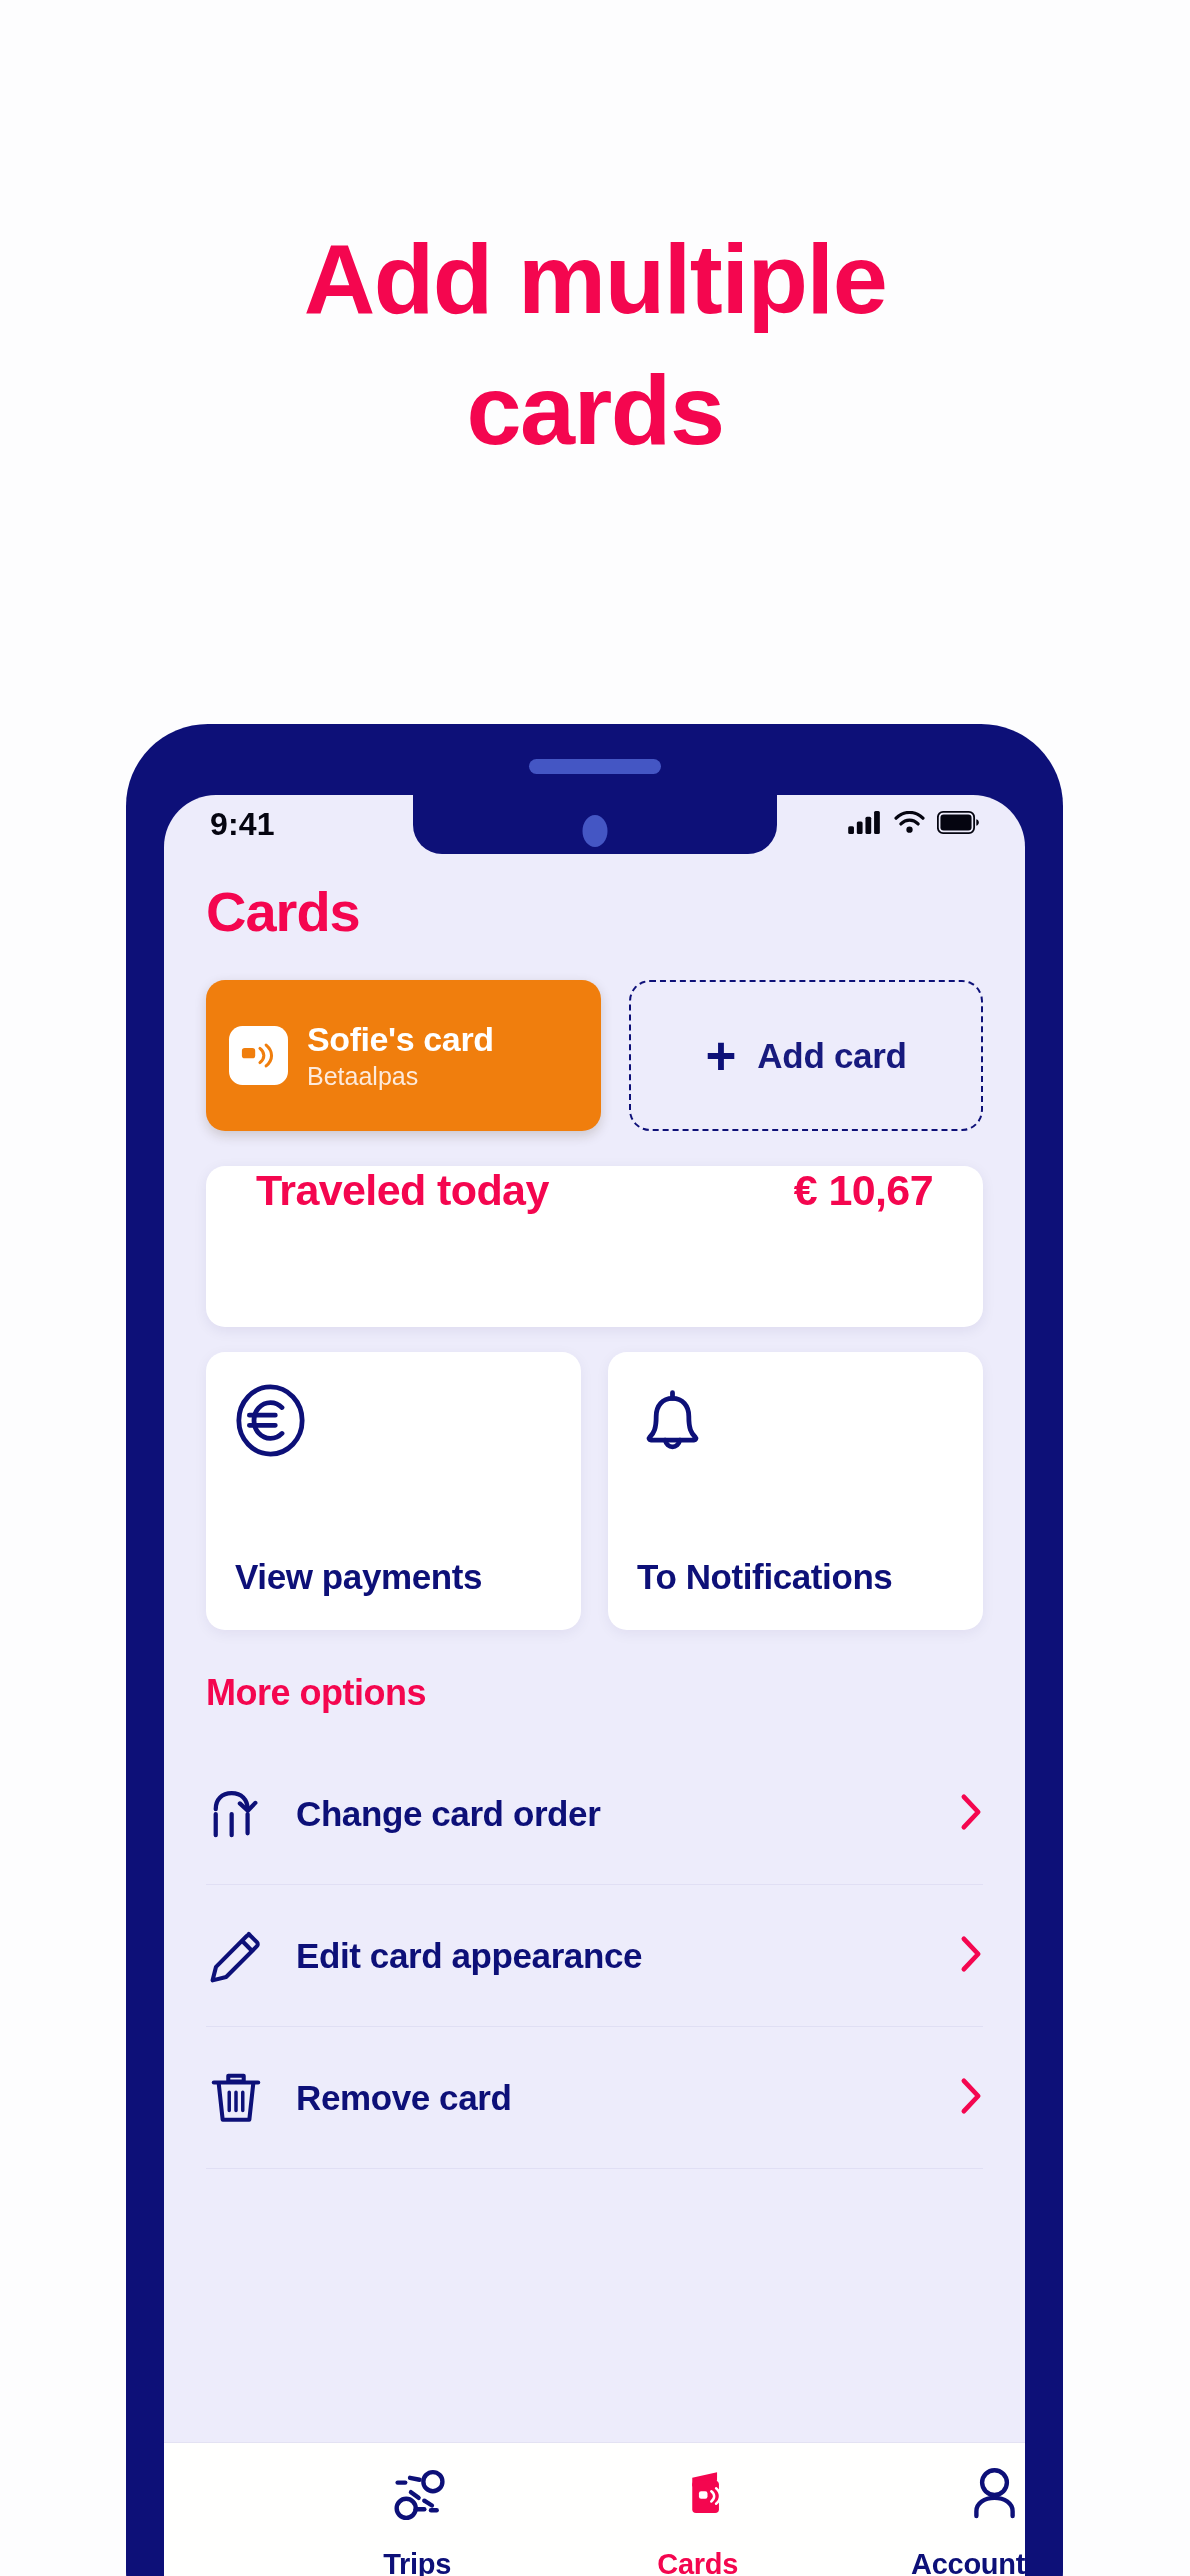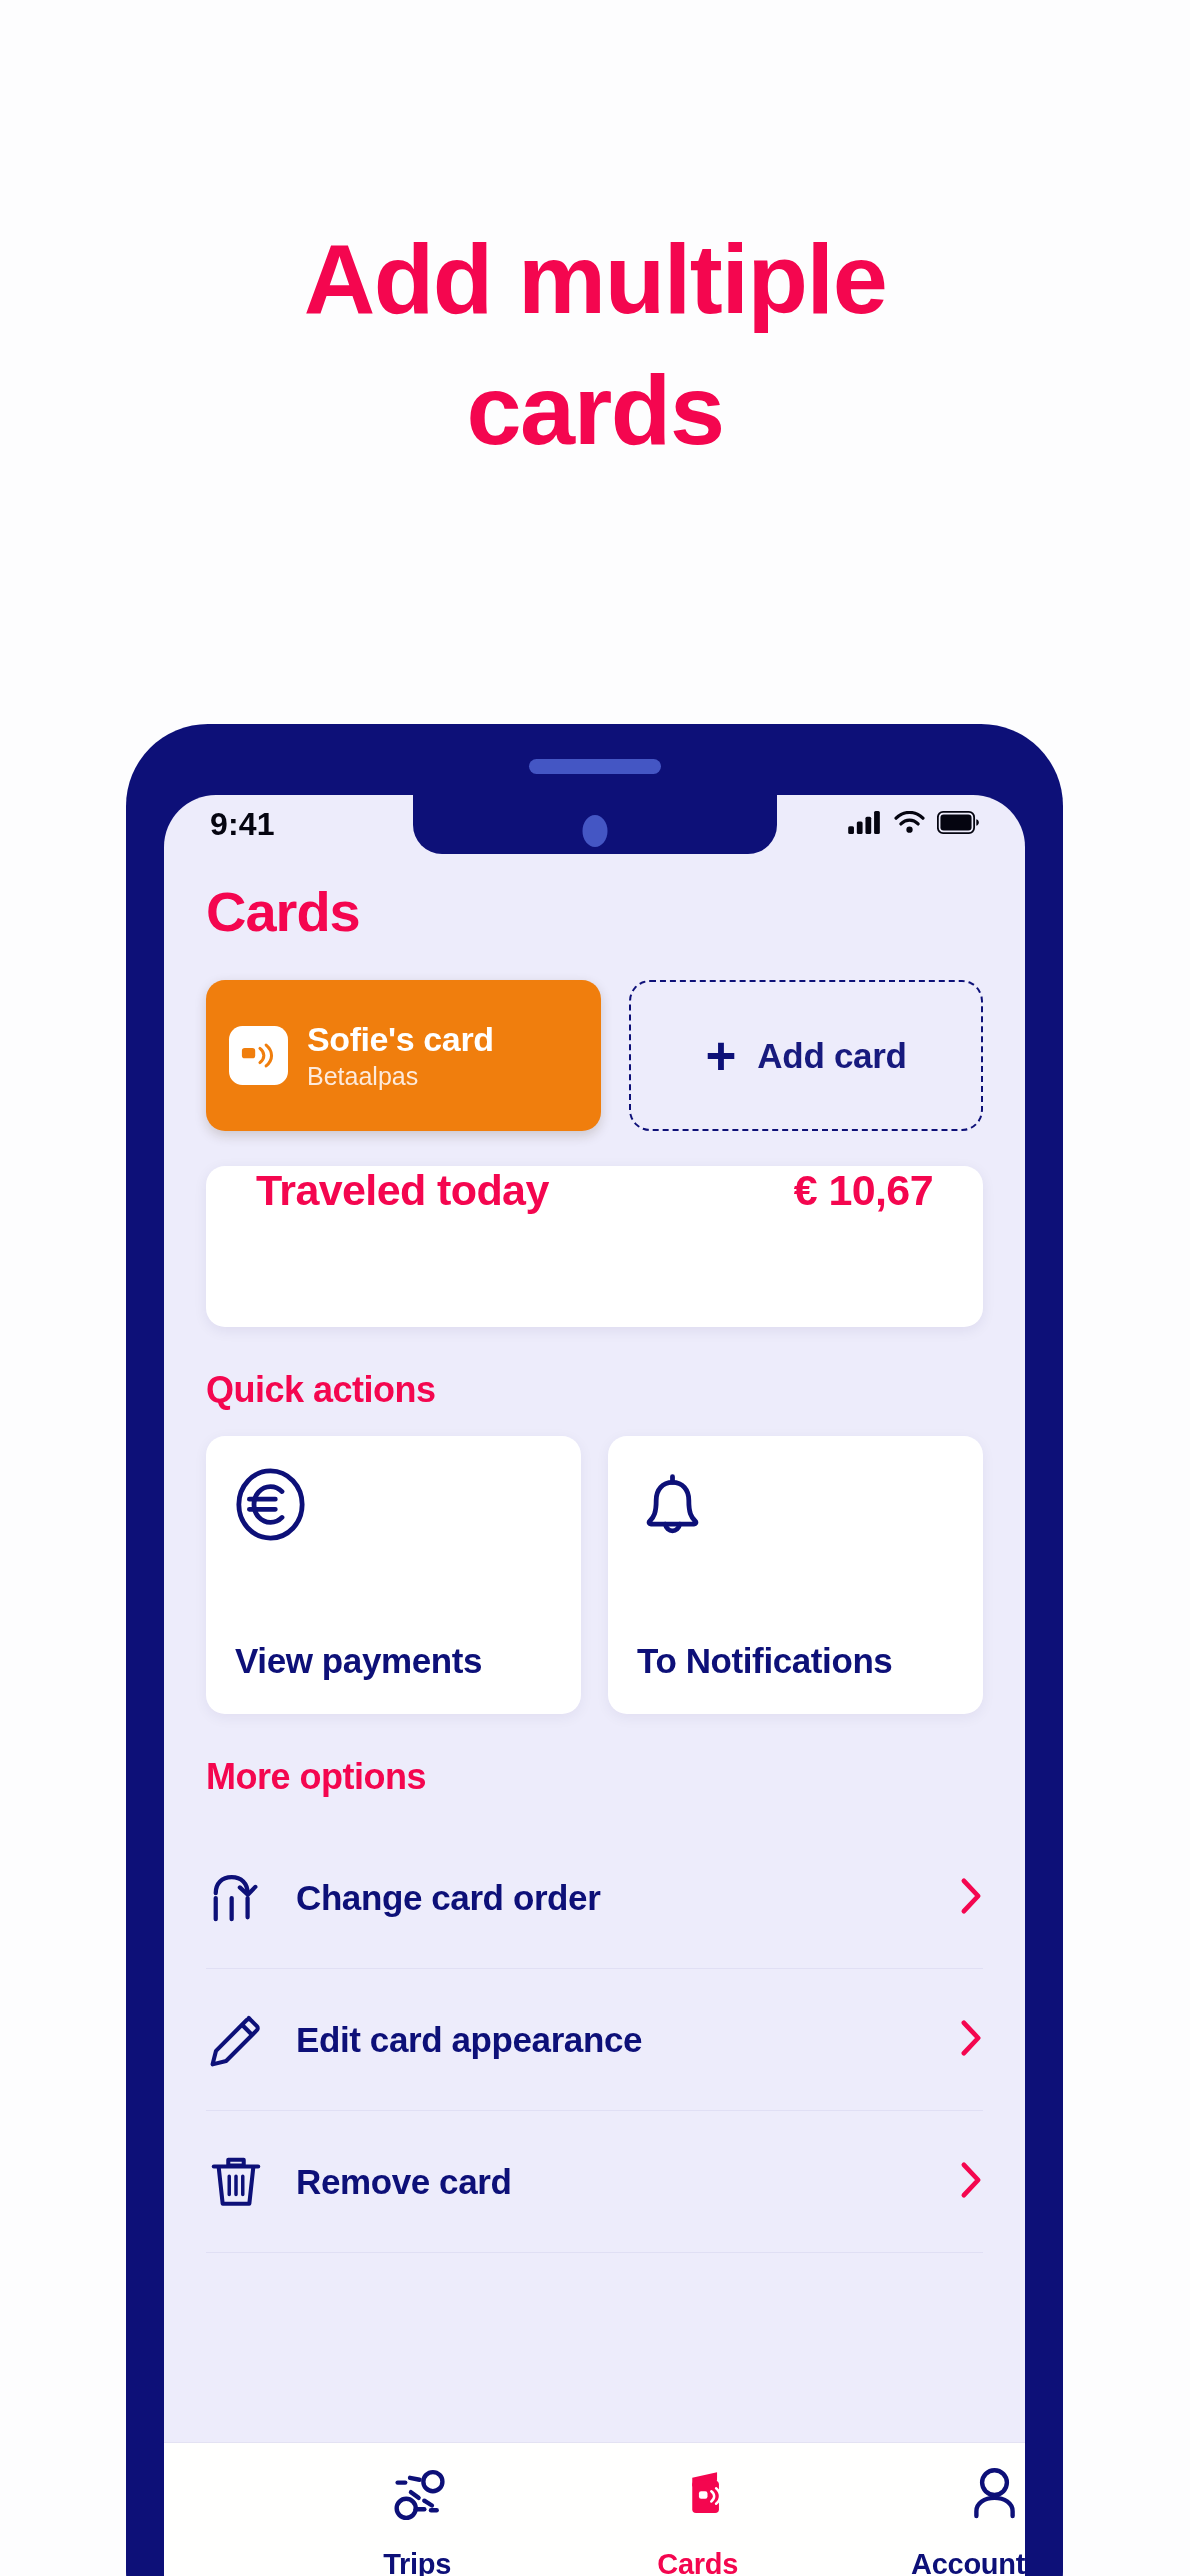--- a/index.html
+++ b/index.html
@@ -217,21 +217,20 @@
             <span class="add-label">Add card</span>
           </div>
 
         </div>
 
         <div class="traveled">
           <div class="traveled-label">Traveled today</div>
           <div class="traveled-amount">€ 10,67</div>
         </div>
 
-        <div class="section-title">Quick actions</div>
 
         <div class="quick-grid">
 
           <div class="quick-tile">
             <span>
               <svg width="71" height="75" viewBox="0 0 74 78">
                 <ellipse cx="37" cy="39" rx="33" ry="35" stroke="#0d1078" stroke-width="5" fill="none"></ellipse>
                 <path d="M49 25.5c-3.3-3.4-7.6-5.2-12-5.2-9.8 0-17.2 8.4-17.2 18.7S27.2 57.7 37 57.7c4.4 0 8.7-1.8 12-5.2" stroke="#0d1078" stroke-width="5" fill="none" stroke-linecap="round"></path>
                 <path d="M15 33.5h27M15 44h27" stroke="#0d1078" stroke-width="5" stroke-linecap="round"></path>
               </svg>

